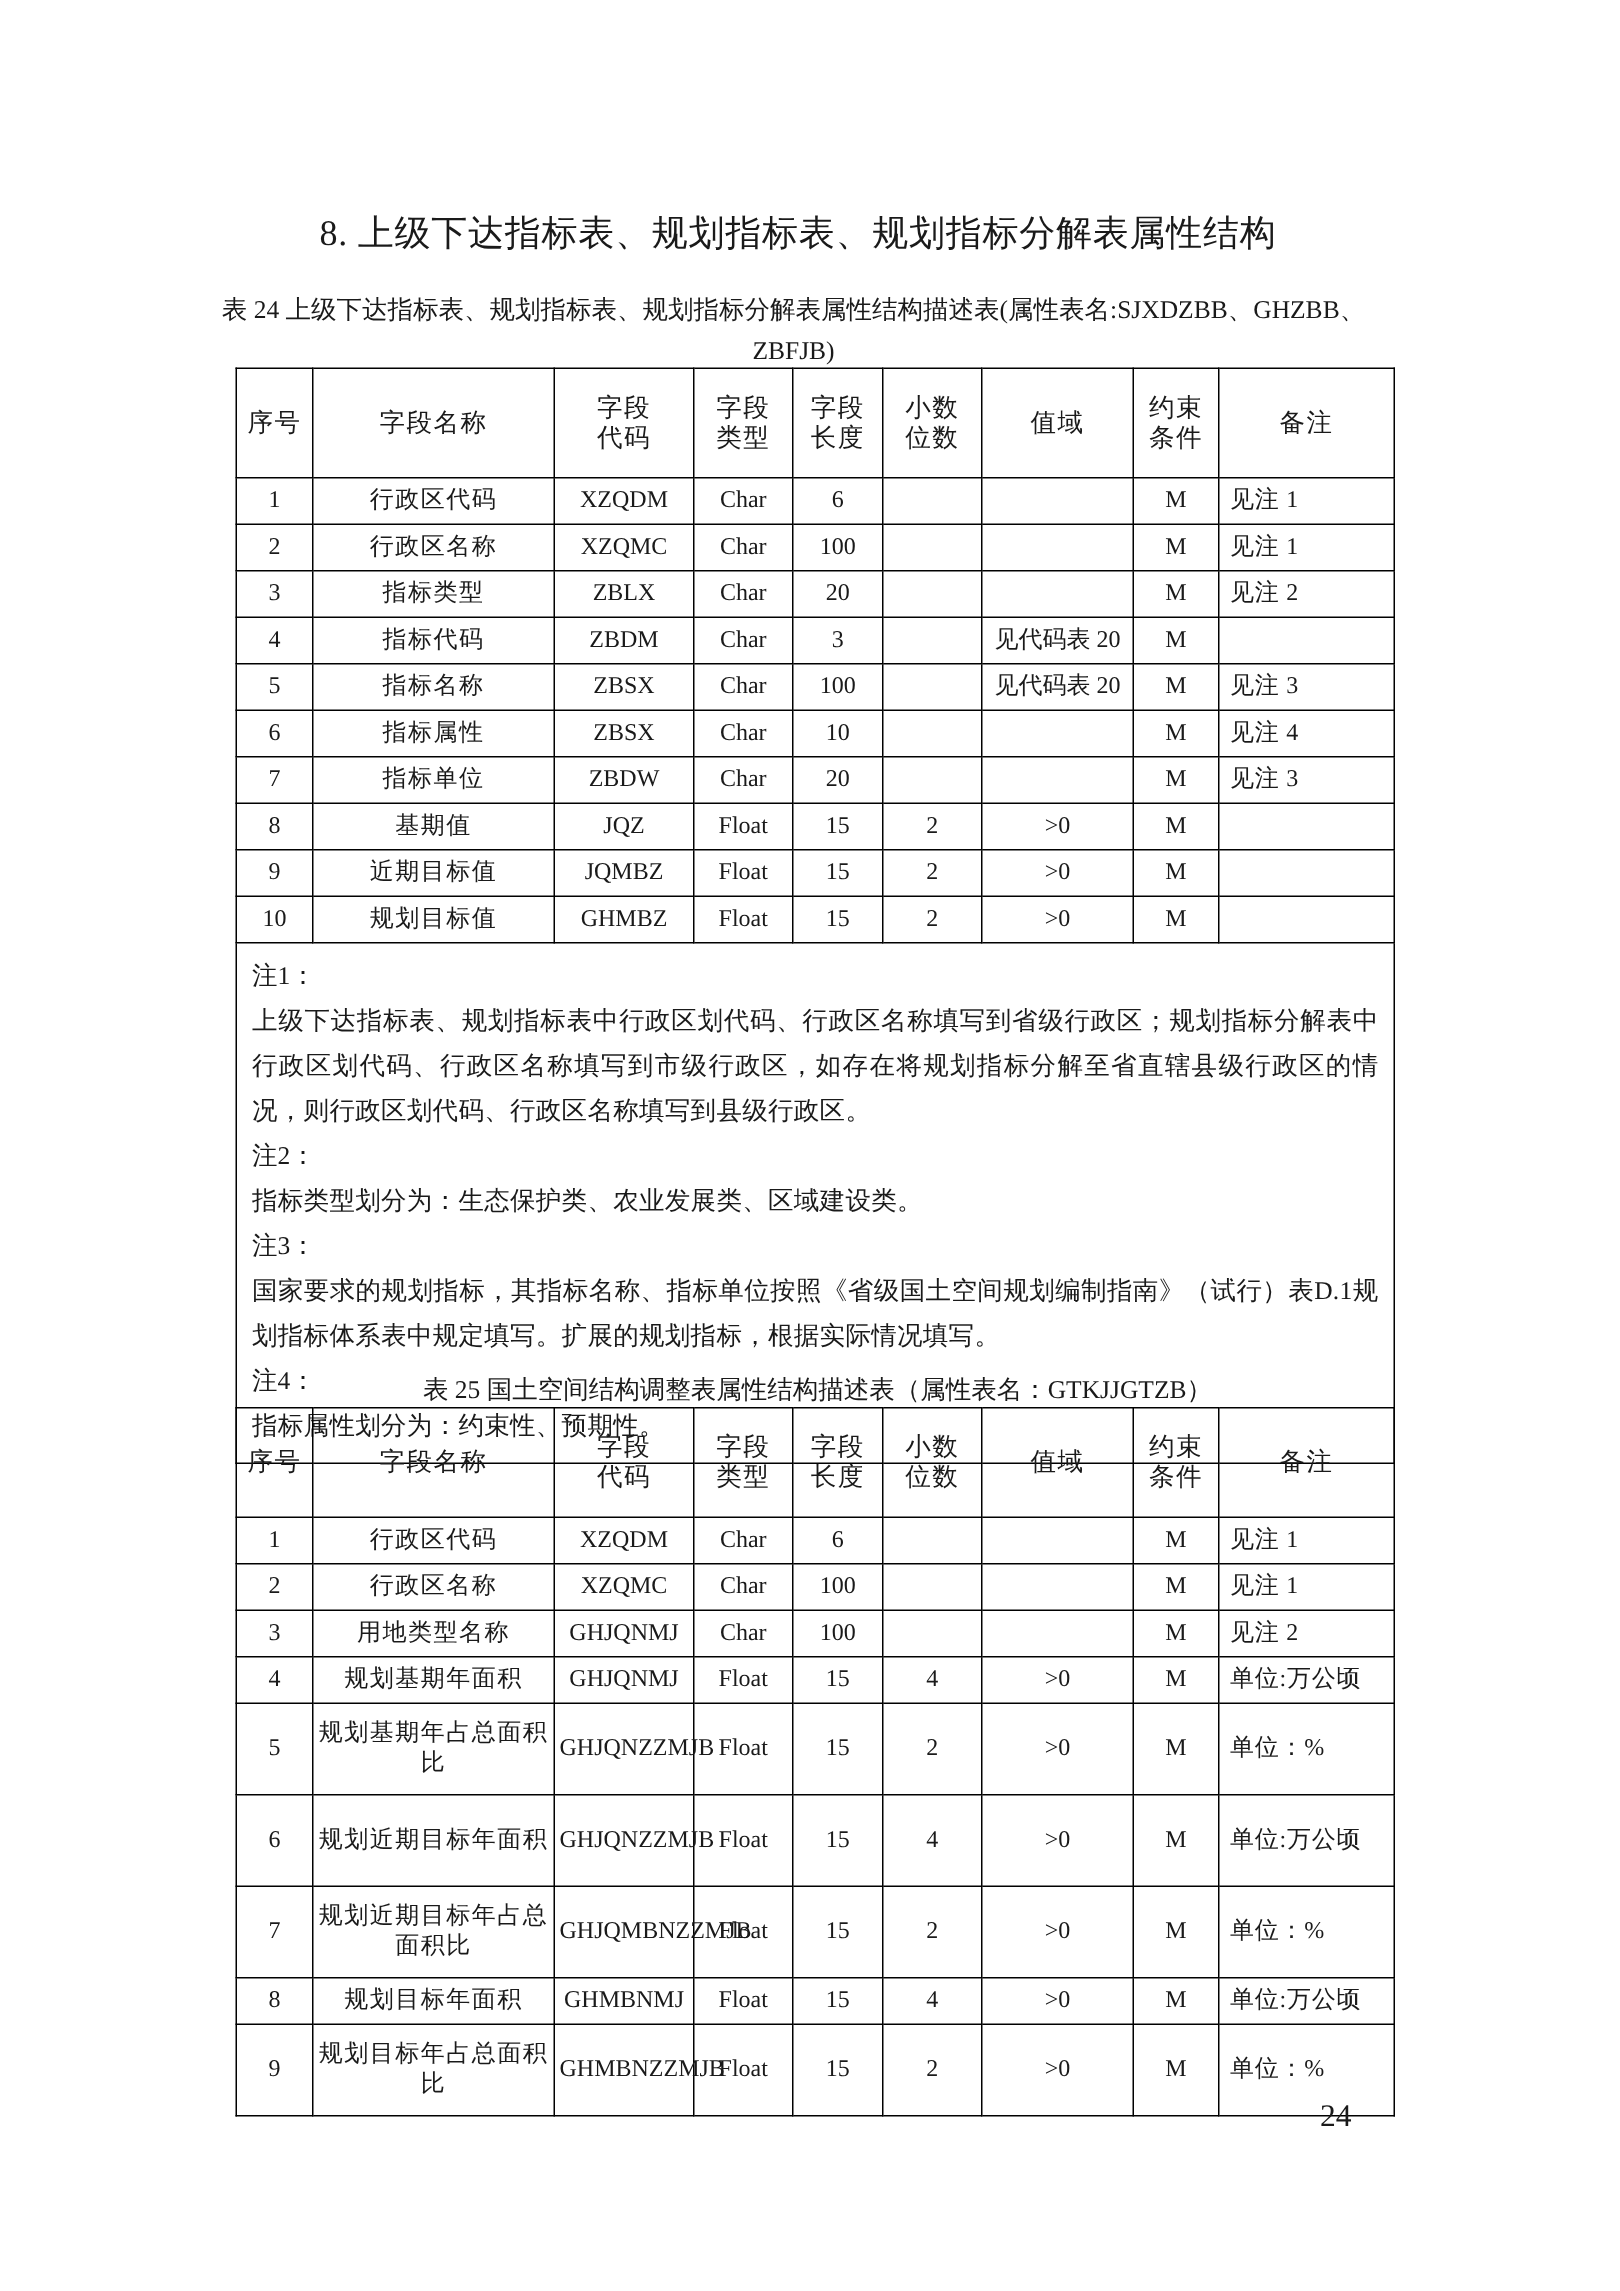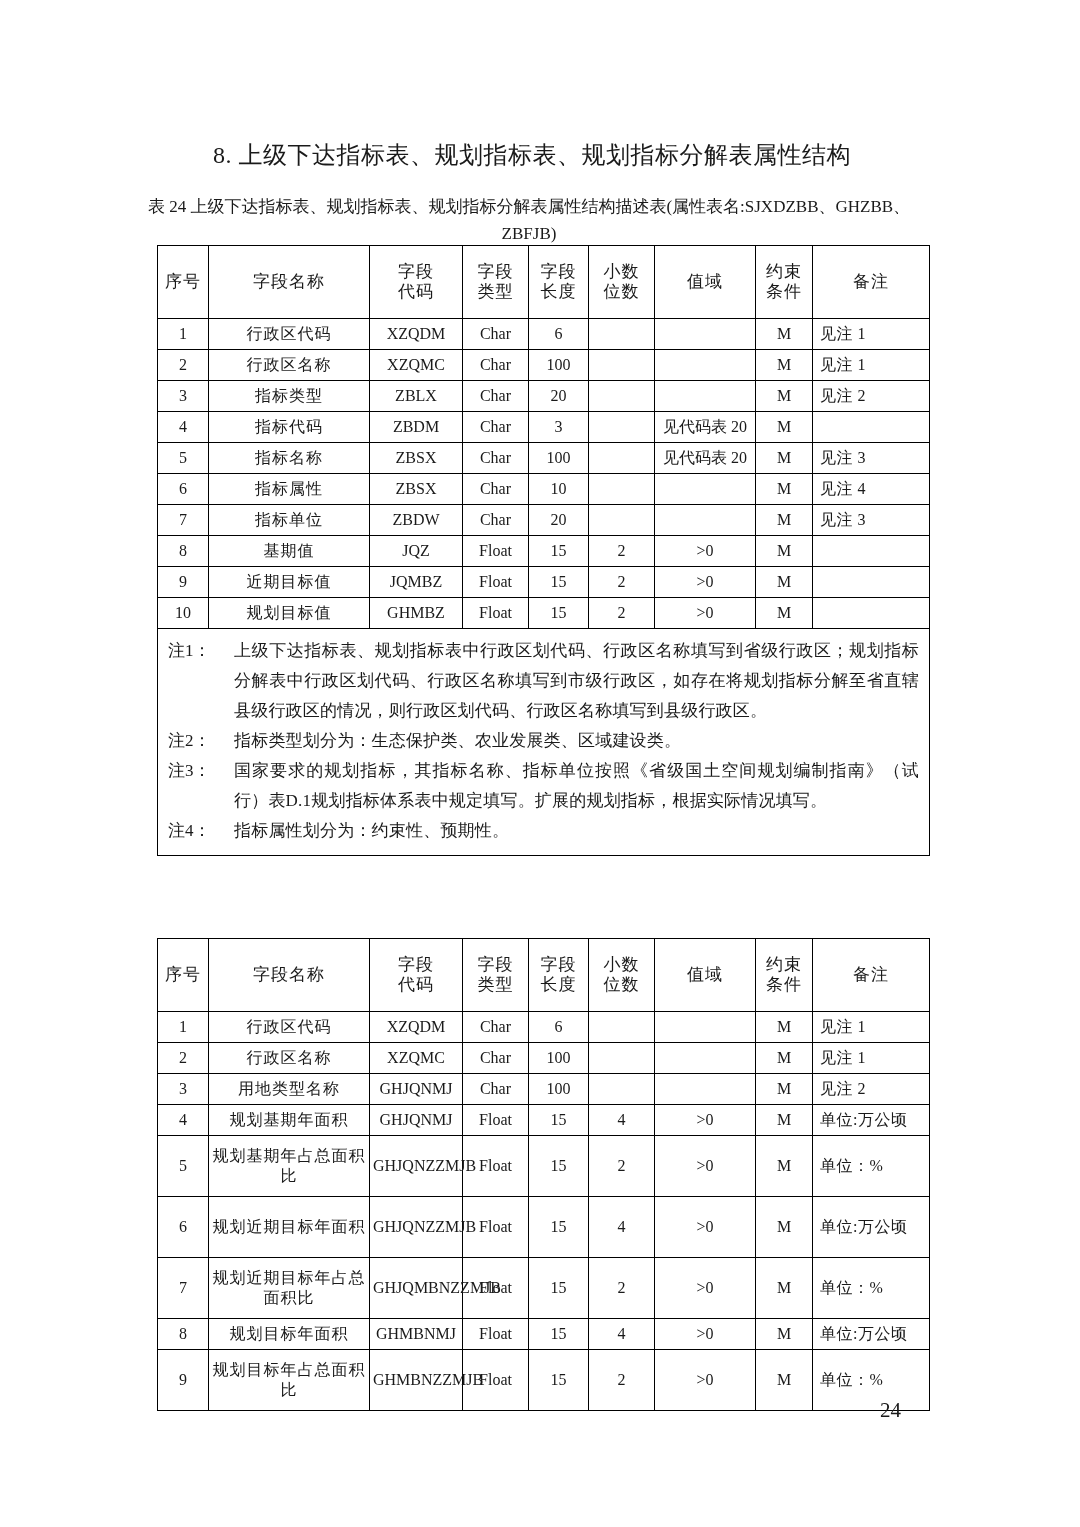--- a/index.html
+++ b/index.html
@@ -105,20 +105,21 @@
     text-align: left;
     vertical-align: top;
     padding: 7px 10px 9px 10px;
     height: auto;
   }
   .note-row {
     display: flex;
     align-items: flex-start;
     font-size: 17px;
     line-height: 30px;
+    flex-direction: column;
   }
   .note-label {
     flex: 0 0 auto;
     width: 66px;
     white-space: nowrap;
   }
   .note-text {
     flex: 1 1 auto;
     text-align: justify;
     letter-spacing: 0.2px;
@@ -322,20 +323,21 @@
                 <span class="note-label">注4：</span>
                 <span class="note-text">指标属性划分为：约束性、预期性。</span>
               </div>
             </div>
         </td>
       </tr>
     </tbody>
   </table>
 
 
+  <div class="table-caption" id="cap25">表 25 国土空间结构调整表属性结构描述表（属性表名：GTKJJGTZB）</div>
 
   <table class="doc-table" id="table25">
     <colgroup>
       <col class="w-no">
         <col class="w-name">
         <col class="w-code">
         <col class="w-type">
       <col class="w-len">
         <col class="w-dec">
         <col class="w-range">

